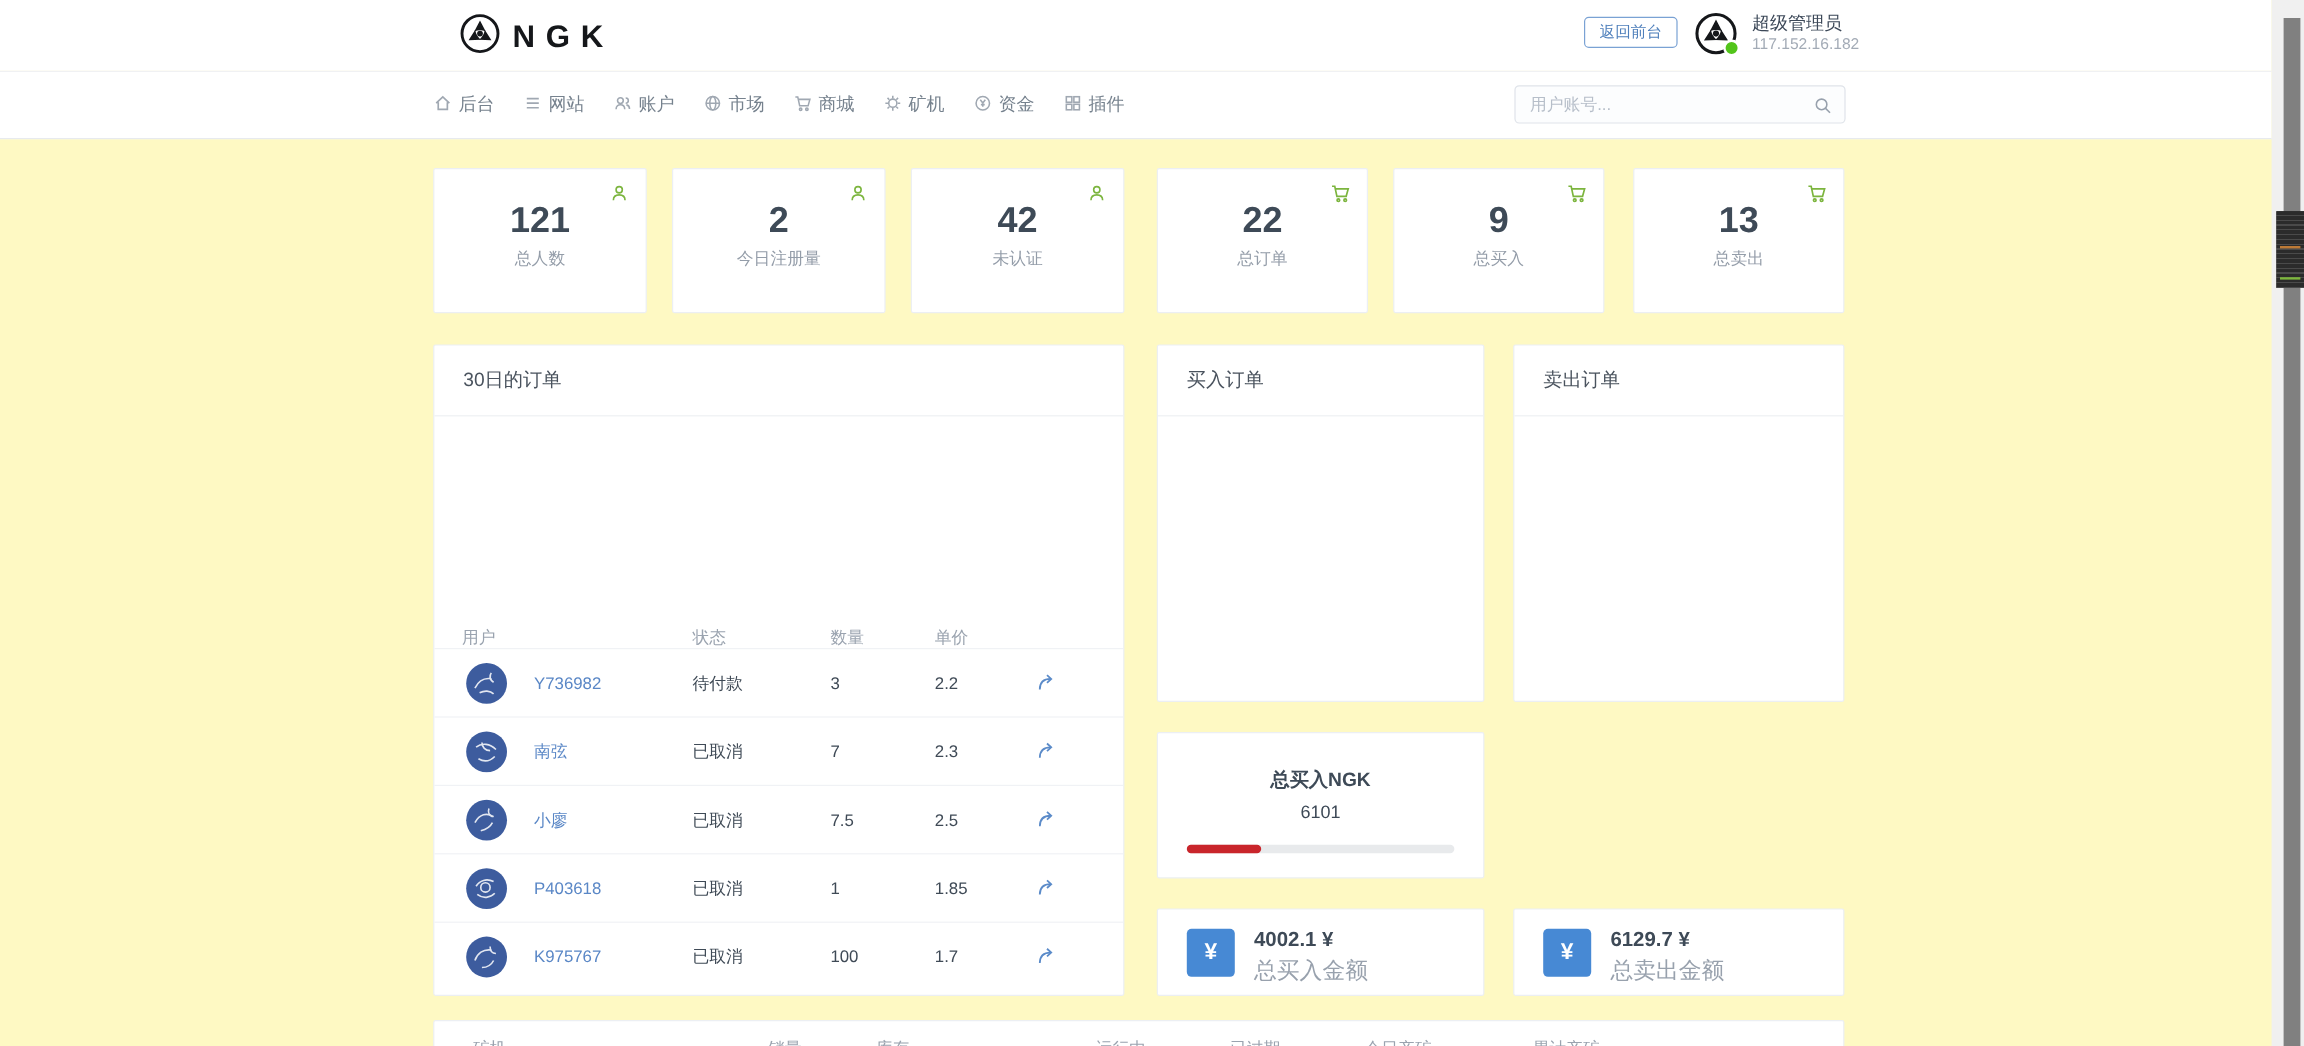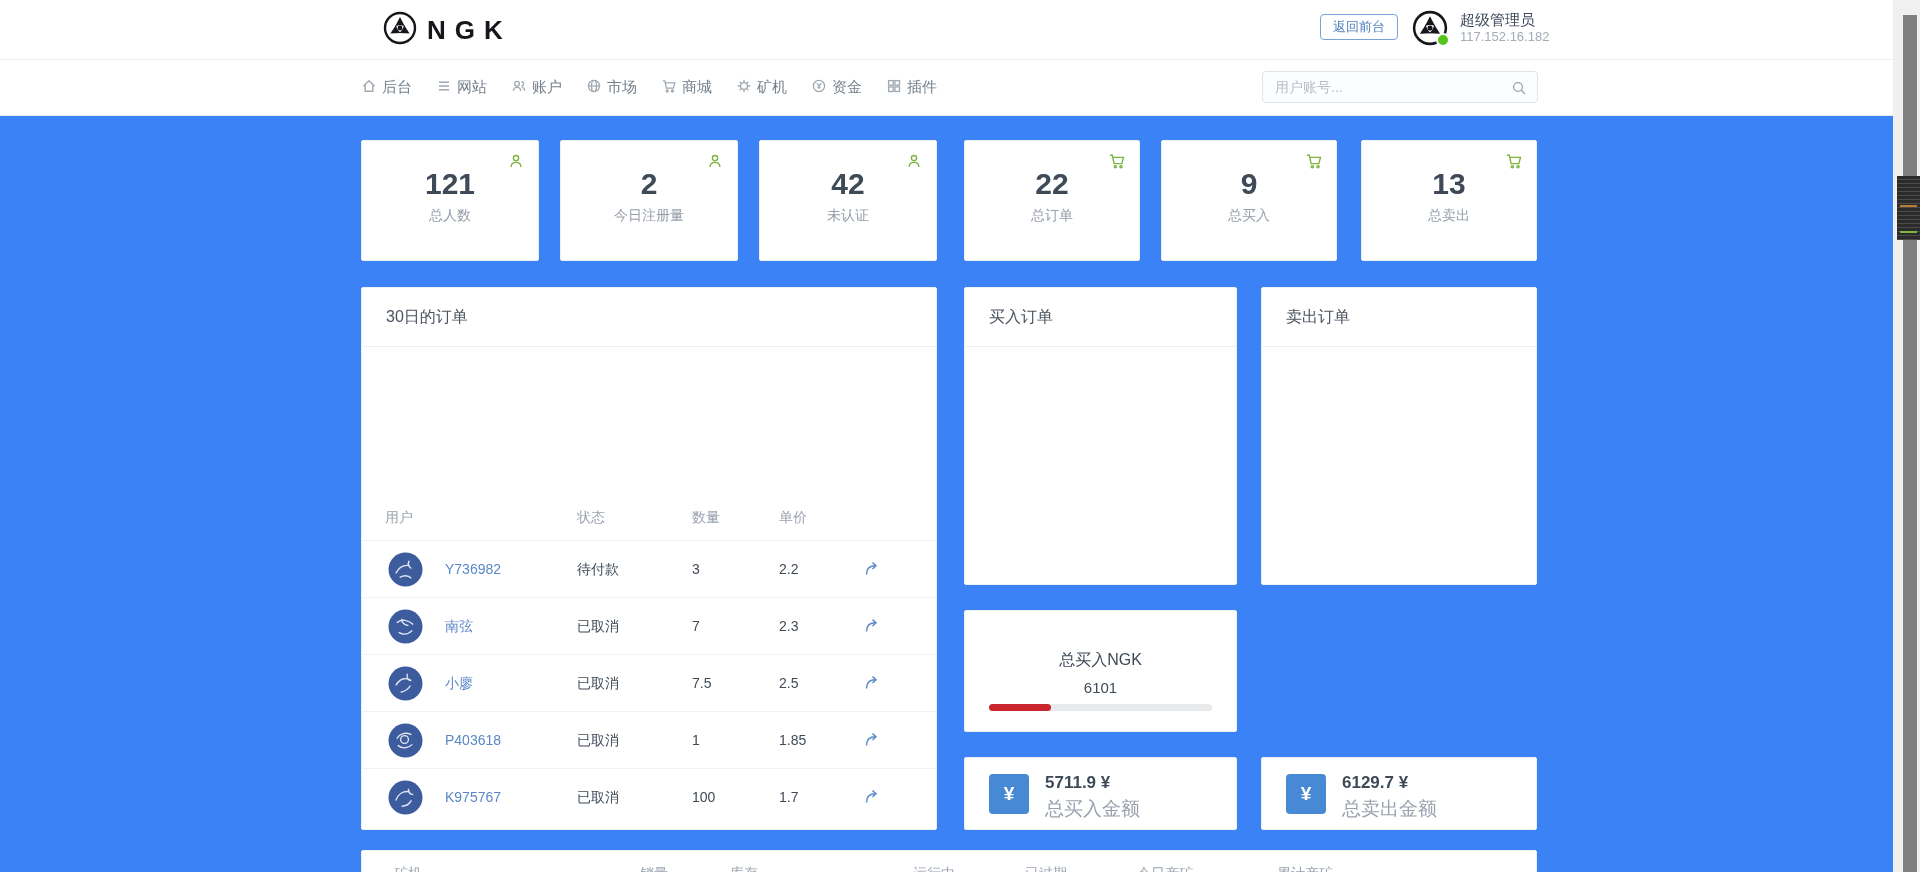--- a/index.html
+++ b/index.html
@@ -1,16 +1,16 @@
 <!DOCTYPE html>
 <html><head>
 <meta charset="utf-8">
 <style>
   html,body{margin:0;padding:0;}
-  .page{position:relative;width:1920px;height:872px;background:#3b82f6;overflow:hidden;
+  .page{position:relative;width:1920px;height:872px;background:#fef9c3;overflow:hidden;
         font-family:"Liberation Sans","DejaVu Sans",sans-serif;color:#3e4a57;}
   
   .hdr{position:absolute;left:0;top:0;width:1893px;height:59px;background:#fff;}
   .logo{position:absolute;left:383px;top:11px;display:flex;align-items:center;gap:10px;}
   .logo-text{font-size:26px;font-weight:bold;letter-spacing:9px;color:#15171a;}
   .back-btn{position:absolute;left:1320px;top:14px;height:26px;padding:0 12px;background:#fff;
             border:1px solid #7aa2d4;border-radius:4px;color:#4e7fbb;font-size:13px;cursor:pointer;
             font-family:inherit;}
   .admin{position:absolute;left:1410px;top:8px;display:flex;align-items:center;gap:10px;}
   .admin-avatar{position:relative;width:40px;height:40px;border-radius:50%;background:#fff;
@@ -36,32 +36,32 @@
   
   .card{position:absolute;background:#fff;border:1px solid #eceff3;border-radius:2px;box-sizing:border-box;}
   .stat-card{height:121px;text-align:center;}
   .stat-ic{position:absolute;right:13px;top:11px;}
   .stat-val{margin-top:26px;font-size:30px;font-weight:bold;color:#3e4a57;line-height:34px;text-align:center;}
   .stat-lbl{margin-top:6px;font-size:14px;color:#949da9;}
   .panel-title{padding:19px 24px 0 24px;font-size:16px;color:#4a535e;}
   .panel-divider{margin-top:18px;border-bottom:1px solid #eef0f3;}
   
   .tbl-head{position:absolute;left:0;top:215px;width:100%;height:37px;font-size:14px;color:#9aa3af;}
-  .tbl-head span{position:absolute;top:6px;}
+  .tbl-head span{position:absolute;top:20px;}
   .col-user{left:23px;} .col-status{left:215px;} .col-qty{left:330px;} .col-price{left:417px;}
   .order-row{position:absolute;left:0;width:100%;height:57px;border-top:1px solid #f0f2f5;font-size:14px;}
   .row-avatar{position:absolute;left:26px;top:11px;}
   .row-user{position:absolute;left:83px;top:20px;color:#5a87c6;text-decoration:none;}
   .row-status{position:absolute;left:215px;top:20px;color:#3f4a56;}
   .row-qty{position:absolute;left:330px;top:20px;color:#3f4a56;}
   .row-price{position:absolute;left:417px;top:20px;color:#3f4a56;}
   .row-arrow{position:absolute;left:500px;top:18px;cursor:pointer;background:none;border:none;padding:0;}
   
   .total-card{height:122px;text-align:center;}
-  .total-title{margin-top:39px;font-size:16px;font-weight:normal;color:#3e4a57;}
+  .total-title{margin-top:29px;font-size:16px;font-weight:bold;color:#3e4a57;}
   .total-val{margin-top:8px;font-size:15px;font-weight:normal;color:#3e4a57;}
   .pbar{position:absolute;left:24px;right:24px;top:93px;height:7px;border-radius:4px;background:#e8eaec;}
   .pbar-fill{height:7px;border-radius:4px;}
   .pbar-red{background:#c9252b;}
   .pbar-green{background:#6db929;}
   
   .amt-card{height:73px;}
   .amt-ic{position:absolute;left:24px;top:16px;width:40px;height:40px;border-radius:4px;background:#4789d4;
           color:#fff;font-size:19px;font-weight:bold;display:flex;align-items:center;justify-content:center;}
   .amt-val{position:absolute;left:80px;top:15px;font-size:17px;font-weight:bold;color:#3e4a57;}
@@ -361,21 +361,21 @@
   <div class="card total-card" style="left:964px;top:610px;width:273px;">
     <div class="total-title">总买入NGK</div>
     <div class="total-val">6101</div>
     <div class="pbar">
       <div class="pbar-fill pbar-red" style="width: 28%;"></div>
     </div>
   </div>
 
   <div class="card amt-card" style="left:964px;top:757px;width:273px;">
     <div class="amt-ic">¥</div>
-    <div class="amt-val">5711.9 ¥</div>
+    <div class="amt-val">4002.1 ¥</div>
     <div class="amt-lbl">总买入金额</div>
   </div>
   <div class="card amt-card" style="left:1261px;top:757px;width:276px;">
     <div class="amt-ic">¥</div>
     <div class="amt-val">6129.7 ¥</div>
     <div class="amt-lbl">总卖出金额</div>
   </div>
 
   <div class="card miner-panel" style="left:361px;top:850px;width:1176px;">
     <div class="miner-head">

